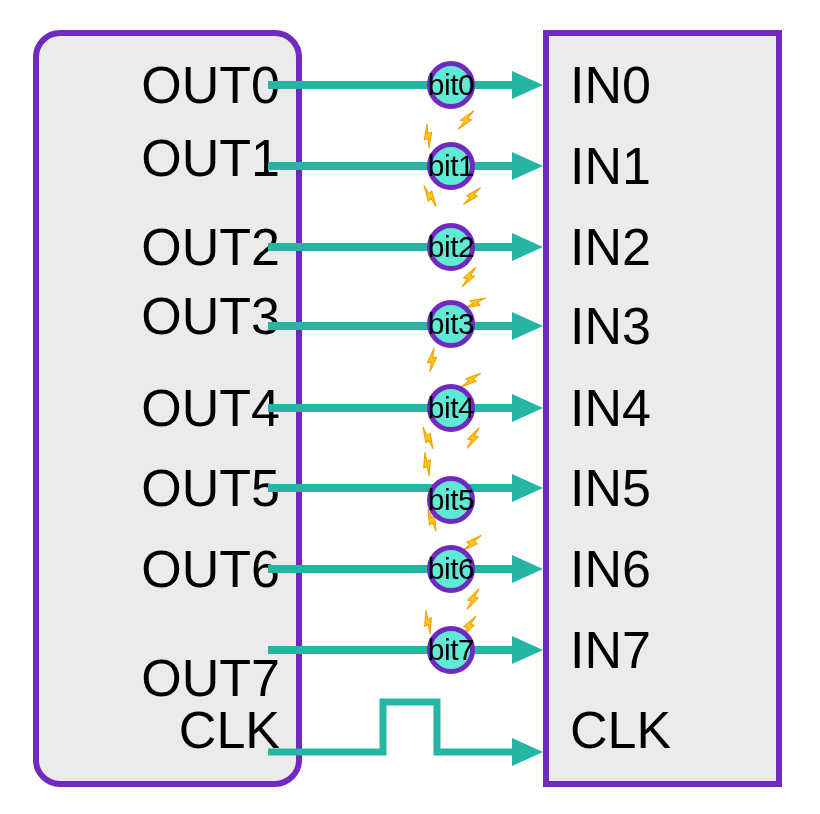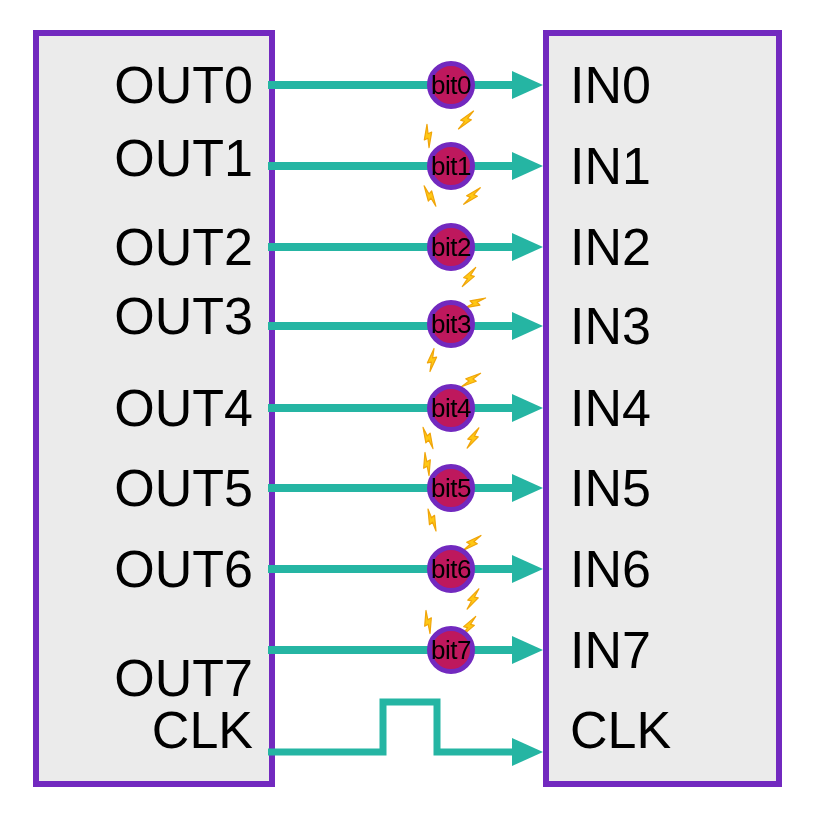--- a/index.html
+++ b/index.html
@@ -13,21 +13,21 @@
   }
   .chip-box {
     position: absolute;
     top: 30px;
     height: 757px;
     background: #EBEBEB;
     border: 6px solid #7229BF;
     box-sizing: border-box;
     z-index: 1;
   }
-  .chip-box.left  { left: 33px;  width: 242px; }
+  .chip-box.left  { left: 33px;  width: 269px; border-radius: 27px; }
   .chip-box.right { left: 543px; width: 239px; }
   .port-label {
     position: absolute;
     height: 60px;
     line-height: 60px;
     font-size: 52px;
     color: #000000;
     white-space: nowrap;
   }
   .chip-box.left .port-label  { left: 0; right: 16px; text-align: right; }
@@ -37,25 +37,25 @@
     left: 0; top: 0;
     z-index: 2;
   }
   .bit-badge {
     position: absolute;
     width: 48px;
     height: 48px;
     box-sizing: border-box;
     border: 5px solid #7229BF;
     border-radius: 50%;
-    background: #be185d;
+    background: #5eead4;
     display: flex;
     align-items: center;
     justify-content: center;
-    font-size: 26px;
+    font-size: 30px;
     letter-spacing: -0.5px;
     color: #000000;
     z-index: 3;
   }
 </style>
 </head>
 <body>
 
 <div class="canvas">
 
@@ -141,17 +141,17 @@
     <div class="port-label" style="top:503px">IN6</div>
     <div class="port-label" style="top:584px">IN7</div>
     <div class="port-label" style="top:664px">CLK</div>
   </div>
 
   <div class="bit-badge" style="left:427px; top:61px">bit0</div>
   <div class="bit-badge" style="left:427px; top:142px">bit1</div>
   <div class="bit-badge" style="left:427px; top:223px">bit2</div>
   <div class="bit-badge" style="left:427px; top:300px">bit3</div>
   <div class="bit-badge" style="left:427px; top:384px">bit4</div>
-  <div class="bit-badge" style="left:427px; top:464px">bit5</div>
+  <div class="bit-badge" style="left:427px; top:476px">bit5</div>
   <div class="bit-badge" style="left:427px; top:545px">bit6</div>
   <div class="bit-badge" style="left:427px; top:626px">bit7</div>
 
 </div>
 
 </body></html>

